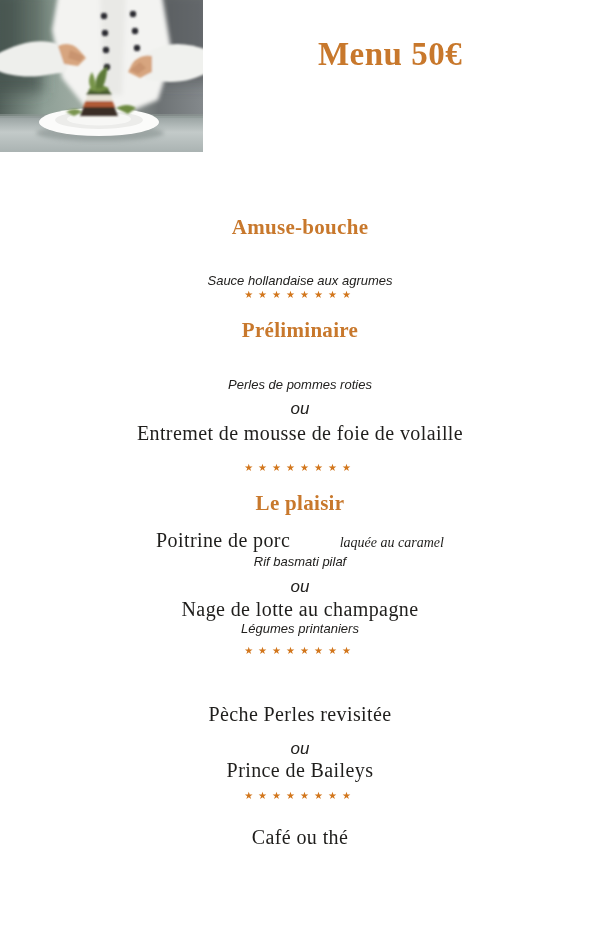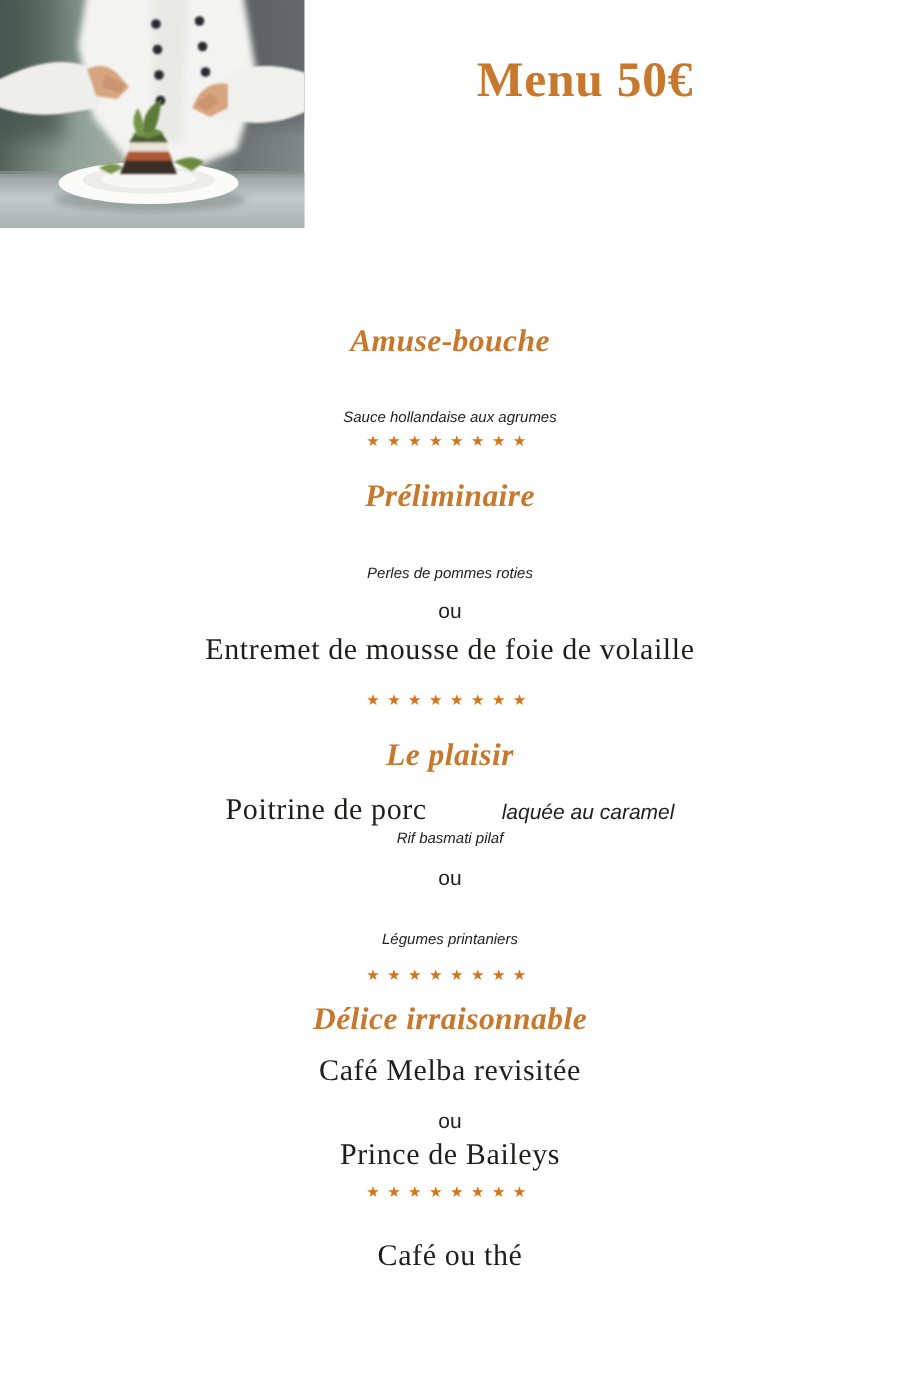--- a/index.html
+++ b/index.html
@@ -24,48 +24,48 @@
     color:#c8782c;
   }
   .row{
     position:absolute;left:0;right:0;
     text-align:center;
     line-height:1.2;
     white-space:nowrap;
   }
   .heading{
     font-family:"Liberation Serif", serif;
-    font-style:italic;
     font-weight:bold;
     font-size:21px;
     color:#c8782c;
     letter-spacing:0.3px;
   }
   .dish{
     font-family:"Liberation Serif", serif;
     font-size:20px;
     color:#1f1e1c;
     letter-spacing:0.4px;
   }
   .dish .suffix{
-    font-family:Liberation Sans, sans-serif;
+    font-family:Liberation Serif, serif;
     font-style:italic;
     font-size:14px;
     letter-spacing:0;
     margin-left:46px;
   }
   .detail{
     font-family:"Liberation Sans", sans-serif;
     font-style:italic;
-    font-size:10px;
+    font-size:13px;
     color:#22211f;
   }
   .or{
     font-family:"Liberation Sans", sans-serif;
-    font-size:14px;
+    font-style:italic;
+    font-size:17px;
     color:#22211f;
   }
   .stars{
     font-size:10px;
     letter-spacing:5px;
     color:#d2761c;
   }
 </style>
 </head>
 <body>
@@ -161,24 +161,24 @@
   <div class="row heading" style="top:318px">Préliminaire</div>
   <div class="row detail" style="top:377px">Perles de pommes roties</div>
   <div class="row or" style="top:399px">ou</div>
   <div class="row dish" style="top:421px">Entremet de mousse de foie de volaille</div>
   <div class="row stars" style="top:462px">★★★★★★★★</div>
 
   <div class="row heading" style="top:491px">Le plaisir</div>
   <div class="row dish" style="top:528px"><span>Poitrine de porc</span><span class="suffix"> laquée au caramel</span></div>
   <div class="row detail" style="top:554px">Rif basmati pilaf</div>
   <div class="row or" style="top:577px">ou</div>
+  <div class="row dish" style="top:597px">Nage de lotte au champagne</div>
   <div class="row detail" style="top:621px">Légumes printaniers</div>
   <div class="row stars" style="top:645px">★★★★★★★★</div>
 
-  <div class="row heading" style="top:667px">Délice irraisonnable</div>
-  <div class="row dish" style="top:702px">Café Melba revisitée</div>
+  <div class="row dish" style="top:702px">Pèche Perles revisitée</div>
   <div class="row or" style="top:739px">ou</div>
   <div class="row dish" style="top:758px">Prince de Baileys</div>
   <div class="row stars" style="top:790px">★★★★★★★★</div>
 
   <div class="row dish" style="top:825px">Café ou thé</div>
 
 </div>
 
 </body></html>

